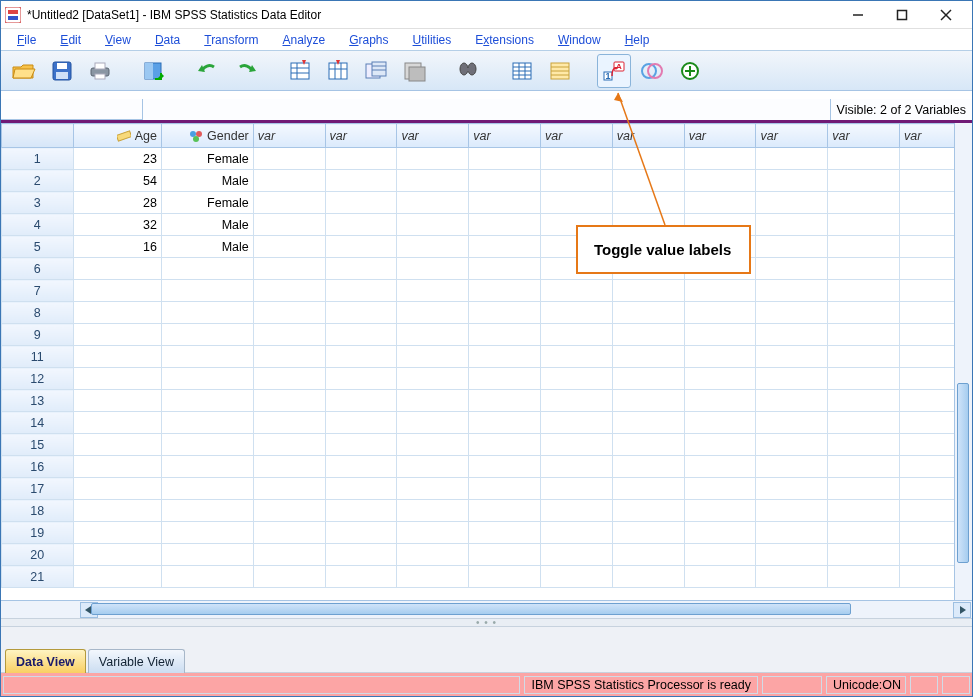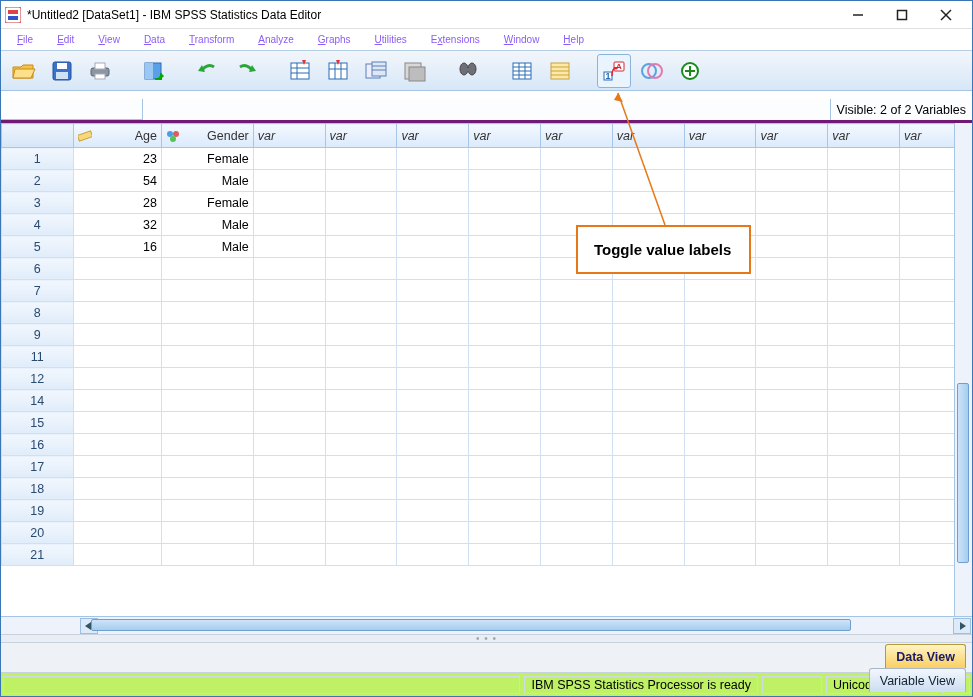--- a/index.html
+++ b/index.html
@@ -4,55 +4,55 @@
 <style>
   * { box-sizing: border-box; }
   html, body { margin: 0; padding: 0; font-family: Arial, sans-serif; font-size: 12px; background: #fff; }
   .window { width: 973px; height: 697px; border: 1px solid #3a76b5; position: relative; display: flex; flex-direction: column; }
   .titlebar { height: 28px; background: #fff; display: flex; align-items: center; padding: 0 4px; border-bottom: 1px solid #e0e0e0; }
   .titlebar .app-icon { width: 16px; height: 16px; margin-right: 6px; }
   .titlebar .title { flex: 1; font-size: 12px; color: #000; }
   .winctrls { display: flex; gap: 0; }
   .winbtn { width: 44px; height: 24px; display: flex; align-items: center; justify-content: center; cursor: pointer; }
   .menubar { height: 22px; background: #fff; display: flex; align-items: center; padding: 0 6px; gap: 4px; border-bottom: 1px solid #b5cfe7; }
-  .menuitem { padding: 2px 10px; cursor: pointer; font-size: 10px; color: #8b5cf6; }
+  .menuitem { padding: 2px 10px; cursor: pointer; font-size: 12px; color: #1d4ed8; }
   .menuitem u { text-decoration: underline; }
   .toolbar { height: 40px; background: linear-gradient(#f2f6fb, #d7e7f7); border-bottom: 1px solid #a6c4e4; display: flex; align-items: center; padding: 0 6px; gap: 4px; }
   .toolbtn { width: 34px; height: 34px; display: flex; align-items: center; justify-content: center; border: 1px solid transparent; border-radius: 3px; cursor: pointer; }
   .toolsep { width: 12px; }
   .infobar { height: 24px; display: flex; border-bottom: 3px solid #701a75; margin-top: 8px; }
   .infobar-left { width: 142px; border-right: 1px solid #a6c4e4; border-bottom: 1px solid #a6c4e4; background:#fcfdff;}
   .infobar-mid { flex: 1; background:#fcfdff;}
   .infobar-right { border-left: 1px solid #a6c4e4; background: #fcfdff; padding: 2px 6px; font-size: 12.5px; display:flex; align-items:center; }
   .grid-area { flex: 1; display: flex; overflow: hidden; position: relative; }
   .grid-scroll { flex: 1; overflow: hidden; position: relative; }
   table.sheet { border-collapse: collapse; table-layout: fixed; }
   table.sheet th, table.sheet td { border: 1px solid #cfe0f0; height: 22px; font-size: 12.5px; padding: 0 4px; }
   table.sheet thead th { background: linear-gradient(#f3f8fe,#dbeafc); height: 24px; font-weight: normal; border-color:#a7c5e6; color:#333; }
   table.sheet thead th.rownum-h { width: 76px; background: linear-gradient(#eef4fc,#d6e6f8); }
   .col-age { width: 92px; }
   .col-gender { width: 94px; }
   .col-var { width: 76px; }
   tbody .rownum { background: linear-gradient(#f2f7fe,#e0ecfa); text-align: center; color: #2a4a6e; border:1px solid #a7c5e6; }
-  .col-header-content { display:flex; align-items:center; justify-content:space-between; gap:4px; }
+  .col-header-content { display:flex; align-items:center; justify-content:flex-end; gap:4px; }
   .cell-num { text-align: right; }
   .cell-text { text-align: right; }
   .var-h { color:#666; font-style: italic; text-align:left; }
   .hscroll { height: 18px; background: #eef3fb; border-top: 1px solid #a6c4e4; display:flex; align-items:center; position:relative; }
   .hscroll .thumb { position:absolute; left:90px; top:2px; height:12px; width:760px; background: linear-gradient(#cfe3f9,#a6cdef); border:1px solid #6da0d0; border-radius:2px; }
   .hscroll .arrow { width:18px; height:16px; background:#dceafa; border:1px solid #9dbfe1; margin:0 1px; display:flex; align-items:center; justify-content:center;}
   .vscroll { position:absolute; right:0; top:0; bottom:0; width:18px; background:#eef3fb; border-left:1px solid #a6c4e4; }
   .vscroll .thumbv { position:absolute; top:260px; left:2px; width:12px; height:180px; background: linear-gradient(90deg,#cfe3f9,#a6cdef); border:1px solid #6da0d0; border-radius:2px;}
   .splitter { height: 8px; background: #e9eef4; display:flex; align-items:center; justify-content:center; border-top:1px solid #c7d2de;}
   .splitter-dots { color:#9aa; letter-spacing:1px; font-size:10px;}
-  .tabs { height: 30px; background: #eef1f6; display:flex; align-items:flex-end; padding: 0 4px; border-top:1px solid #c7d2de;flex-direction:column; }
+  .tabs { height: 46px; background: #eef1f6; display:flex; align-items:flex-end; padding: 0 4px; border-top:1px solid #c7d2de; }
   .tab { padding: 5px 10px 4px; border: 1px solid #a7b7c9; border-bottom: none; margin-right: 2px; font-size: 12.5px; border-top-left-radius:3px; border-top-right-radius:3px; cursor:pointer; position:relative; top:1px;}
   .tab.active { background: linear-gradient(#fff4c2,#f9cf62); font-weight: bold; color:#1a1a6a; border-color:#b49a3c;}
   .tab.inactive { background: linear-gradient(#f3f7fd,#cbddf1); color:#123; }
-  .statusbar { height: 24px; background: #bef264; border-top: 1px solid #c7d2de; display:flex; align-items:center; font-size:12.5px; }
+  .statusbar { height: 24px; background: #fca5a5; border-top: 1px solid #c7d2de; display:flex; align-items:center; font-size:12.5px; }
   .statusbar .cell { border:1px solid #d1dbe6; height:18px; margin: 0 2px; display:flex; align-items:center; padding: 0 6px; }
   .status-spacer { flex:1; border:1px solid #d1dbe6; height:18px; margin:0 2px; }
   .callout-line { position:absolute; pointer-events:none; }
   .callout-box { position:absolute; border: 2px solid #e67817; background: #fff; padding: 14px 16px; font-weight: bold; font-size: 15px; color:#000; }
   svg { display:block; }
 </style>
 </head>
 <body>
 
 <div class="window">
@@ -440,20 +440,35 @@
               <td></td>
               <td></td>
               <td></td>
               <td></td>
               <td></td>
               <td></td>
               <td></td>
               <td></td>
             </tr>
             <tr>
+              <td class="rownum">13</td>
+              <td class="cell-num"></td>
+              <td class="cell-text"></td>
+              <td></td>
+              <td></td>
+              <td></td>
+              <td></td>
+              <td></td>
+              <td></td>
+              <td></td>
+              <td></td>
+              <td></td>
+              <td></td>
+            </tr>
+            <tr>
               <td class="rownum">14</td>
               <td class="cell-num"></td>
               <td class="cell-text"></td>
               <td></td>
               <td></td>
               <td></td>
               <td></td>
               <td></td>
               <td></td>
               <td></td>

